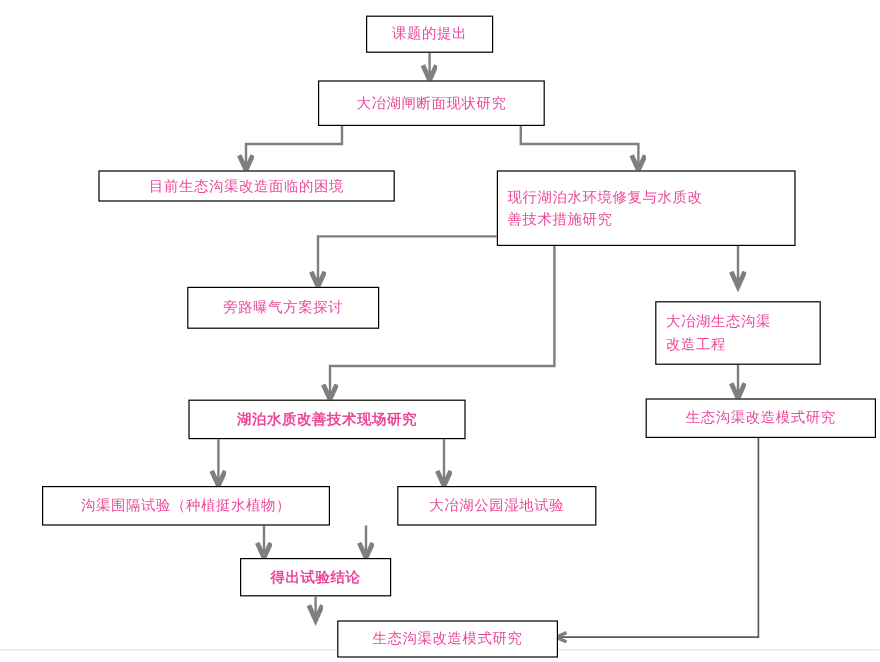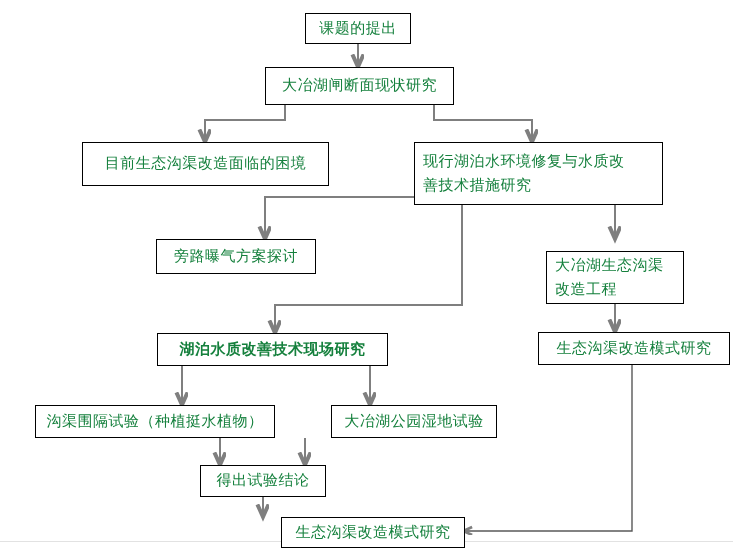--- a/index.html
+++ b/index.html
@@ -20,22 +20,22 @@
   }
   .node {
     position: absolute;
     box-sizing: border-box;
     border: 1px solid #000000;
     background: #ffffff;
     display: flex;
     align-items: center;
     justify-content: center;
     text-align: center;
-    color: #15803d;
-    font-size: 15px;
+    color: #ec4899;
+    font-size: 12px;
     line-height: 1.55;
     letter-spacing: 0.5px;
     white-space: pre-line;
     z-index: 3;
   }
   .node.two-line {
     justify-content: flex-start;
     text-align: left;
     padding-left: 8px;
   }
@@ -108,35 +108,35 @@
 
     <path d="M263,497 L263,516" marker-end="url(#arrow)"></path>
 
     <path class="thin" d="M632,365 L632,531 L464,531" marker-end="url(#arrowthin)"></path>
   </svg>
 
   <div class="node" style="left:305px; top:13px; width:106px; height:31px;">课题的提出</div>
 
   <div class="node" style="left:265px; top:67px; width:189px; height:38px;">大冶湖闸断面现状研究</div>
 
-  <div class="node" style="left:82px; top:142px; width:247px; height:44px;">目前生态沟渠改造面临的困境</div>
+  <div class="node" style="left:82px; top:142px; width:247px; height:26px;">目前生态沟渠改造面临的困境</div>
 
   <div class="node two-line" style="left:414px; top:142px; width:249px; height:63px;">现行湖泊水环境修复与水质改
 善技术措施研究</div>
 
   <div class="node" style="left:156px; top:239px; width:160px; height:35px;">旁路曝气方案探讨</div>
 
   <div class="node two-line" style="left:546px; top:239px; width:138px; height:53px;margin-top:12px;">大冶湖生态沟渠
 改造工程</div>
 
   <div class="node" style="left:157px; top:333px; width:231px; height:33px;font-weight:bold;">湖泊水质改善技术现场研究</div>
 
   <div class="node" style="left:538px; top:332px; width:192px; height:33px;">生态沟渠改造模式研究</div>
 
   <div class="node" style="left:35px; top:405px; width:240px; height:33px;">沟渠围隔试验（种植挺水植物）</div>
 
   <div class="node" style="left:299px; top:405px; width:166px; height:33px;margin-left:32px;">大冶湖公园湿地试验</div>
 
-  <div class="node" style="left:200px; top:465px; width:126px; height:32px;">得出试验结论</div>
+  <div class="node" style="left:200px; top:465px; width:126px; height:32px;font-weight:bold;">得出试验结论</div>
 
   <div class="node" style="left:281px; top:517px; width:184px; height:31px;">生态沟渠改造模式研究</div>
 
 </div>
 
 </body></html>

